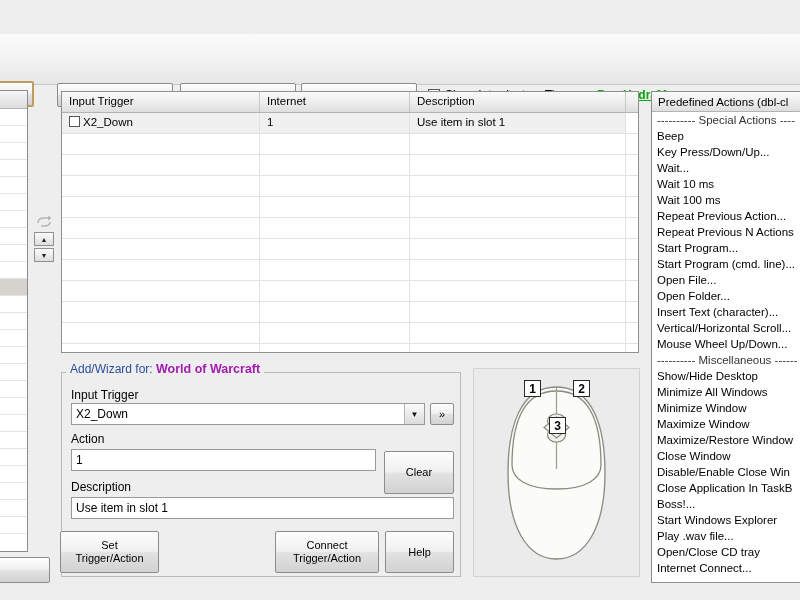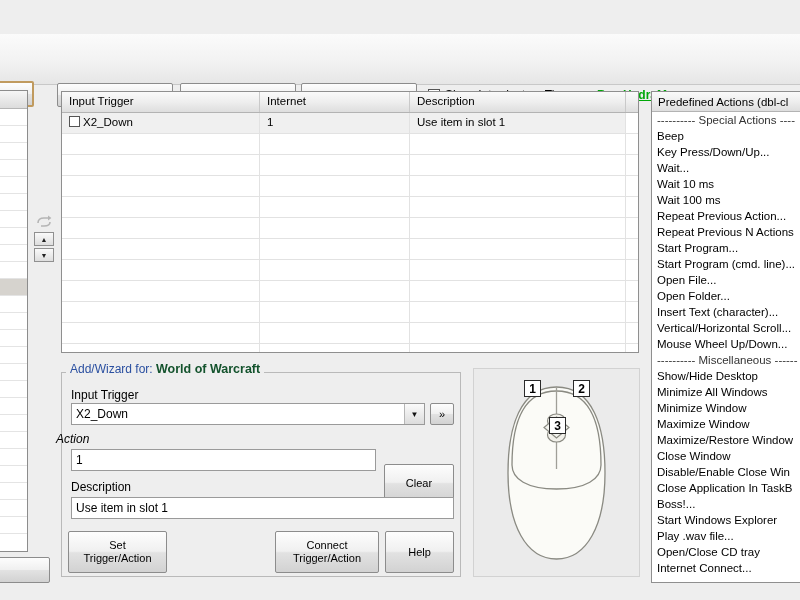--- a/index.html
+++ b/index.html
@@ -166,21 +166,21 @@
   .groupbox {
     position: absolute; left: 61px; top: 372px; width: 400px; height: 205px;
     border: 1px solid #b9b9b9; box-sizing: border-box;
     background: transparent;
   }
   .gb-legend {
     position: absolute; left: 66px; top: 362px;
     background: #eeeeee; padding: 0 4px;
     font-size: 12px; color: #2a4fa0; white-space: nowrap;
   }
-  .gb-legend b { color: #14532d; font-size: 12.5px; }
+  .gb-legend b { color: #a21caf; font-size: 12.5px; }
 
   .lbl { position: absolute; font-size: 12px; color: #000; white-space: nowrap; }
   .tfield {
     position: absolute; background: #ffffff;
     border: 1px solid #9a9a9a; box-sizing: border-box;
     font-size: 12px; color: #000; padding: 2px 4px;
     display: flex; align-items: center; overflow: hidden; white-space: nowrap;
   }
 
   .lbl-trigger { left: 71px; top: 388px; }
@@ -195,28 +195,28 @@
     background: linear-gradient(to bottom,#fafafa,#dcdcdc);
     border-left: 1px solid #b6b6b6;
     display: flex; align-items: center; justify-content: center;
     font-size: 8px; color: #111;
   }
   .btn-gt {
     position: absolute; left: 430px; top: 403px; width: 24px; height: 22px;
     font-size: 11px;
   }
 
-  .lbl-action { left: 56px; top: 432px; font-style: italic; }
+  .lbl-action { left: 71px; top: 432px; }
   .fld-action { left: 71px; top: 449px; width: 305px; height: 22px; }
-  .btn-clear  { position: absolute; left: 384px; top: 464px; width: 70px; height: 38px; }
+  .btn-clear  { position: absolute; left: 384px; top: 451px; width: 70px; height: 43px; }
 
   .lbl-desc   { left: 71px; top: 480px; }
   .fld-desc   { left: 71px; top: 497px; width: 383px; height: 22px; }
 
-  .btn-set    { position: absolute; left: 68px; top: 531px; width: 99px; height: 42px; }
+  .btn-set    { position: absolute; left: 60px; top: 531px; width: 99px; height: 42px; }
   .btn-macro  { position: absolute; left: 172px; top: 531px; width: 98px; height: 42px; }
   .btn-remove { position: absolute; left: 275px; top: 531px; width: 104px; height: 42px; }
   .btn-help2  { position: absolute; left: 385px; top: 531px; width: 69px; height: 42px; }
 
   
   .mousepanel {
     position: absolute; left: 473px; top: 368px; width: 167px; height: 209px;
     background: #ebebeb; border: 1px solid #d2d2d2; box-sizing: border-box;
   }
   .mouse-svg { position: absolute; left: 0; top: 0; }

